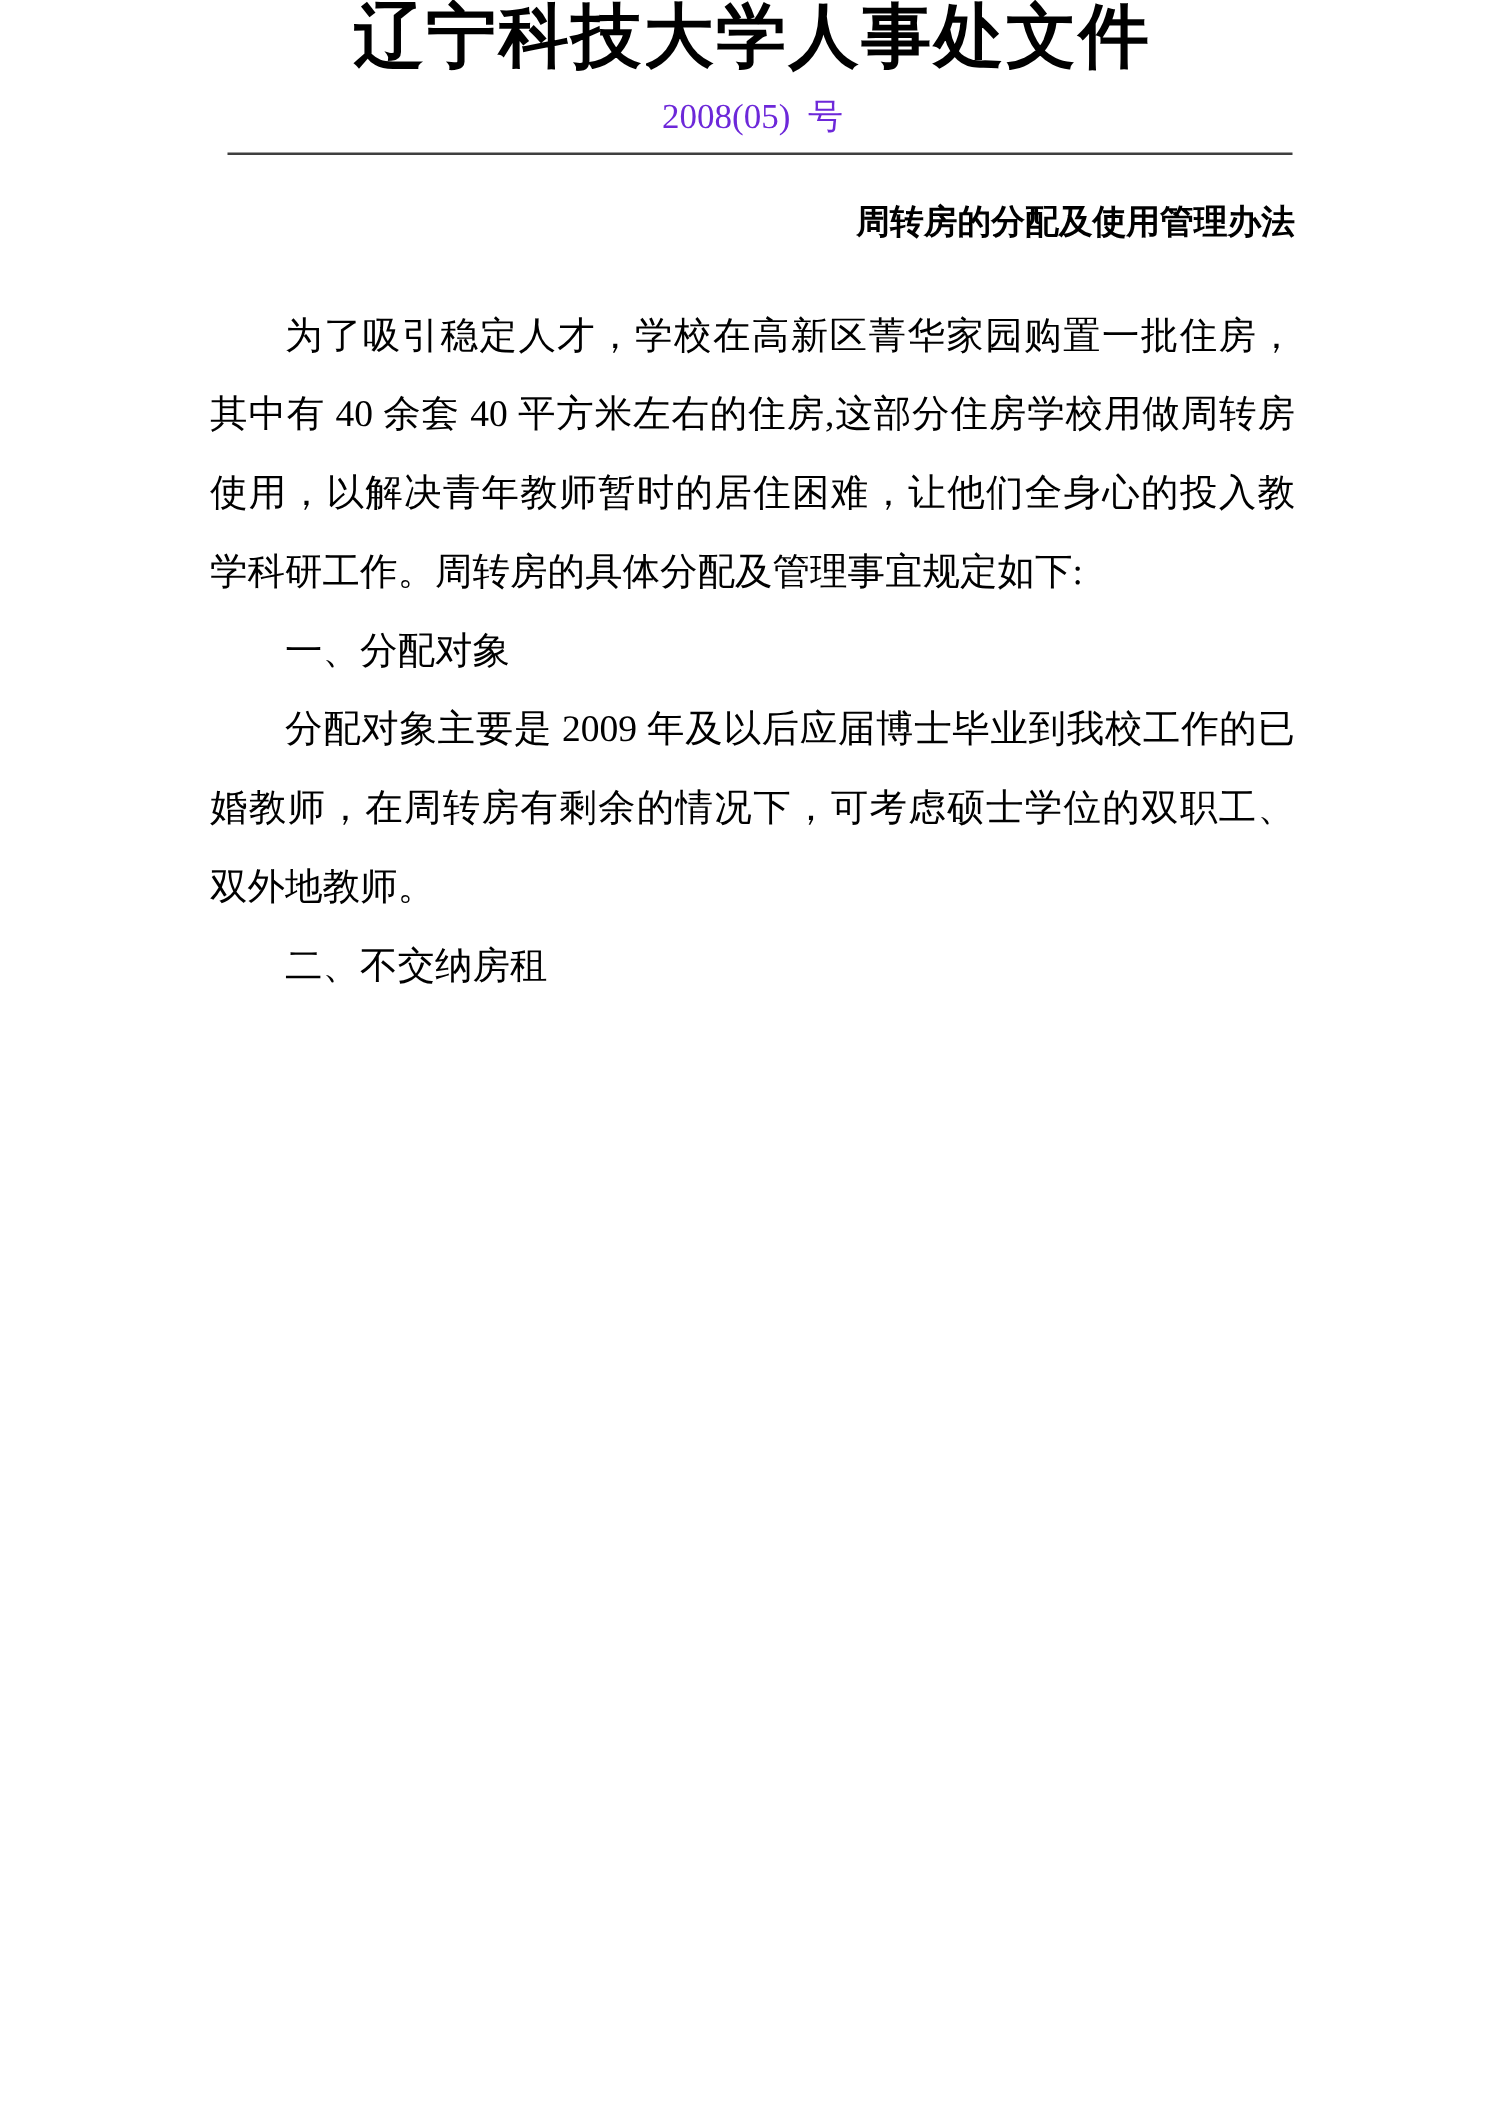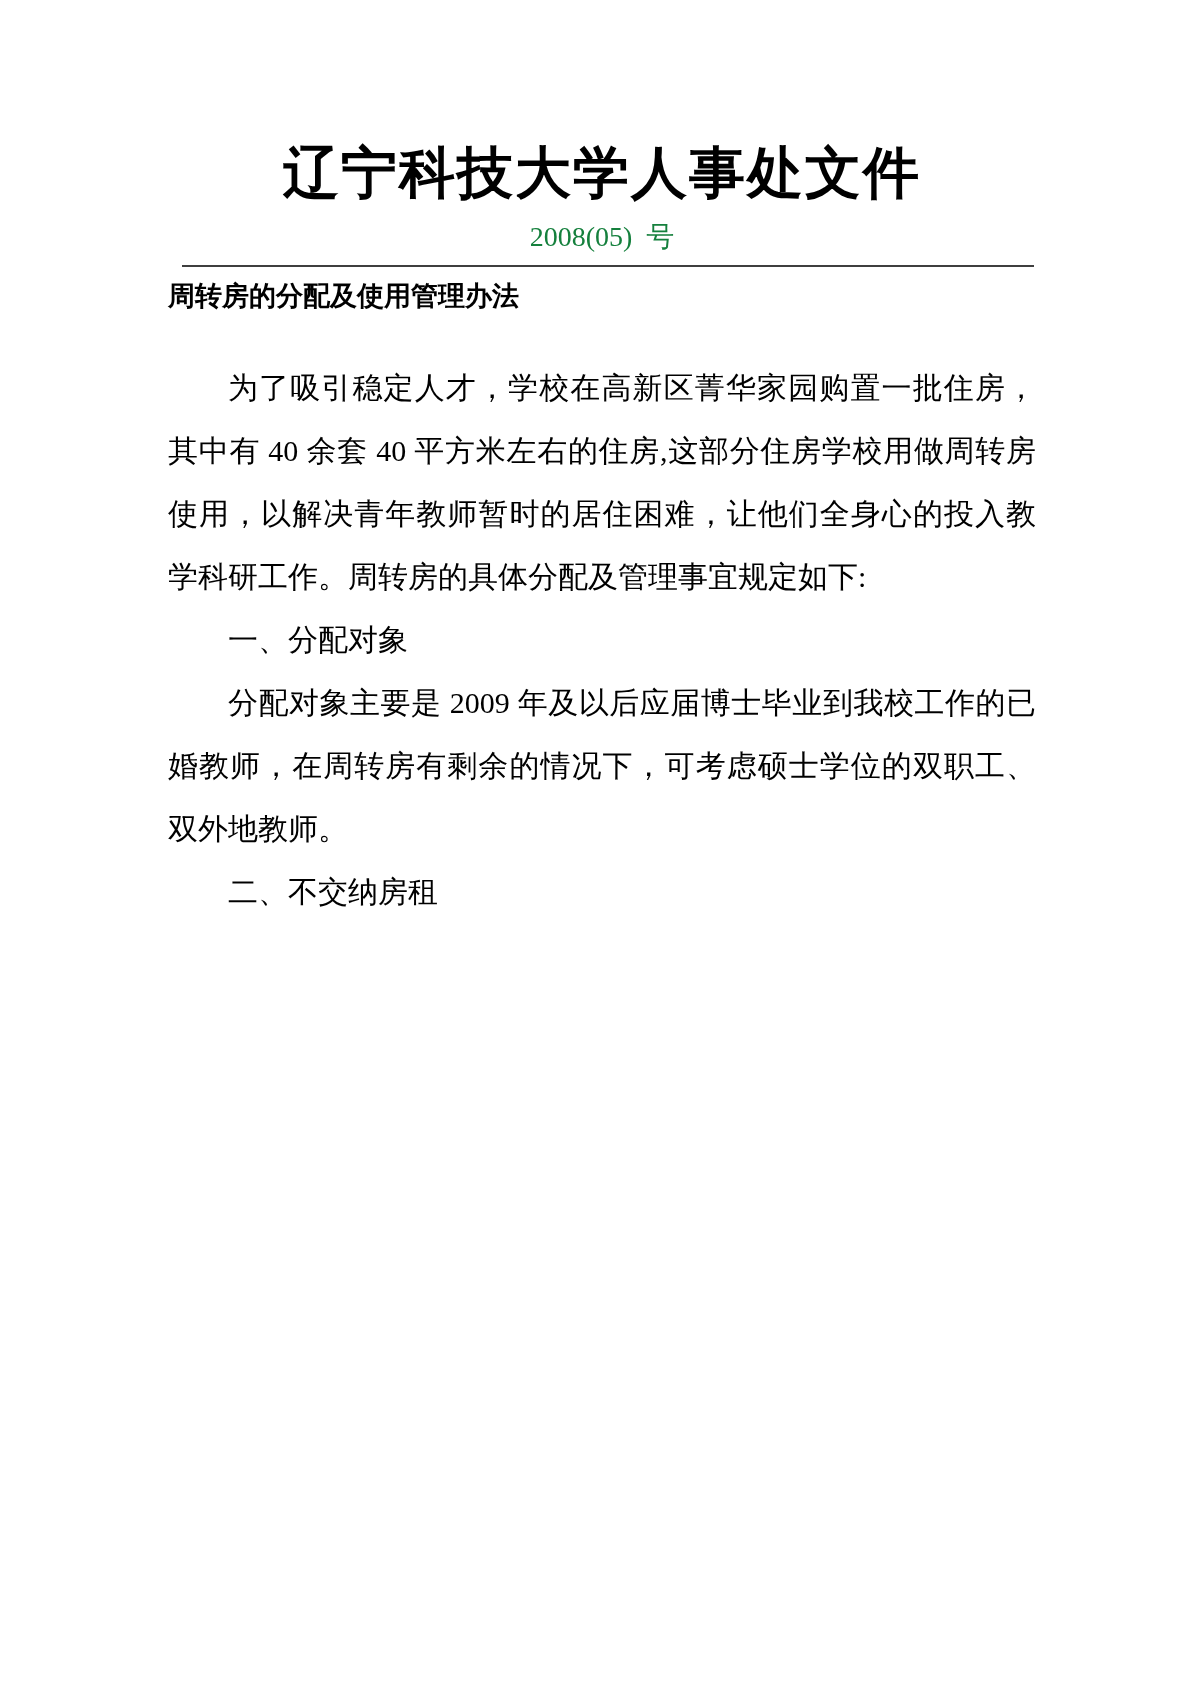--- a/index.html
+++ b/index.html
@@ -14,59 +14,58 @@
     background: #ffffff;
     color: #000000;
     overflow: hidden;
     font-family: "Liberation Serif", "DejaVu Serif", serif;
   }
   .content {
     width: 868px;
     margin-left: 168px;
   }
   .org-title {
-    padding-top: 143px;
     margin: 0;
     text-align: center;
     font-family: "Liberation Serif", "DejaVu Serif", serif;
     font-weight: bold;
     font-size: 56px;
     line-height: 1.1;
     letter-spacing: 2px;
     white-space: nowrap;
     color: #000000;
   }
   .doc-number {
     margin-top: 18px;
     text-align: center;
     font-size: 28px;
     line-height: 1;
     white-space: pre;
-    color: #15803d;
+    color: #6d28d9;
   }
   .divider {
     margin-top: 14px;
     margin-left: 14px;
     margin-right: 2px;
     border: none;
     border-top: 2px solid #3f3f3f;
     height: 0;
   }
   .doc-title-1 {
     margin: 72px 0 0 0;
     text-align: center;
     font-family: "Liberation Sans", "DejaVu Sans", sans-serif;
     font-weight: bold;
     font-size: 27px;
     line-height: 1;
     color: #000000;
   }
   .doc-title-2 {
-    margin: 16px 0 0 0;
-    text-align: left;
+    margin: 40px 0 0 0;
+    text-align: right;
     font-family: "Liberation Sans", "DejaVu Sans", sans-serif;
     font-weight: bold;
     font-size: 27px;
     line-height: 1;
     color: #000000;
   }
   .doc-body {
     margin-top: 46px;
   }
   .doc-body p {

